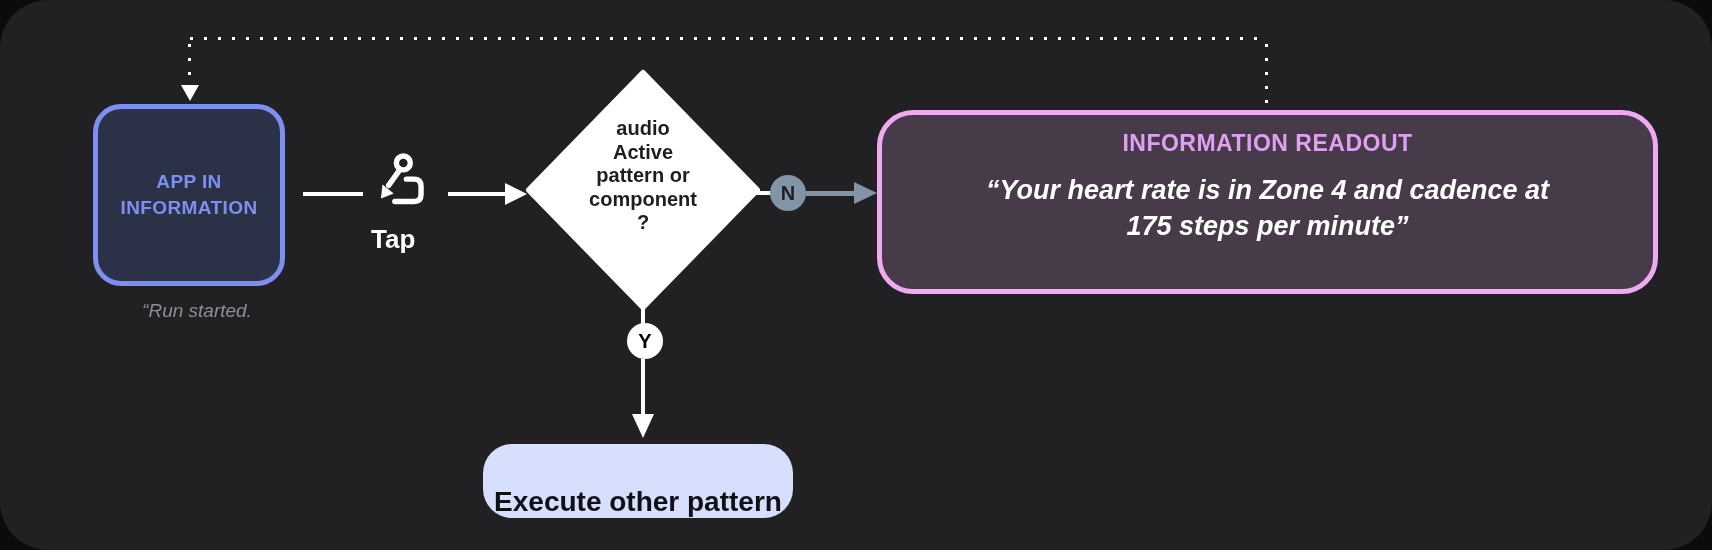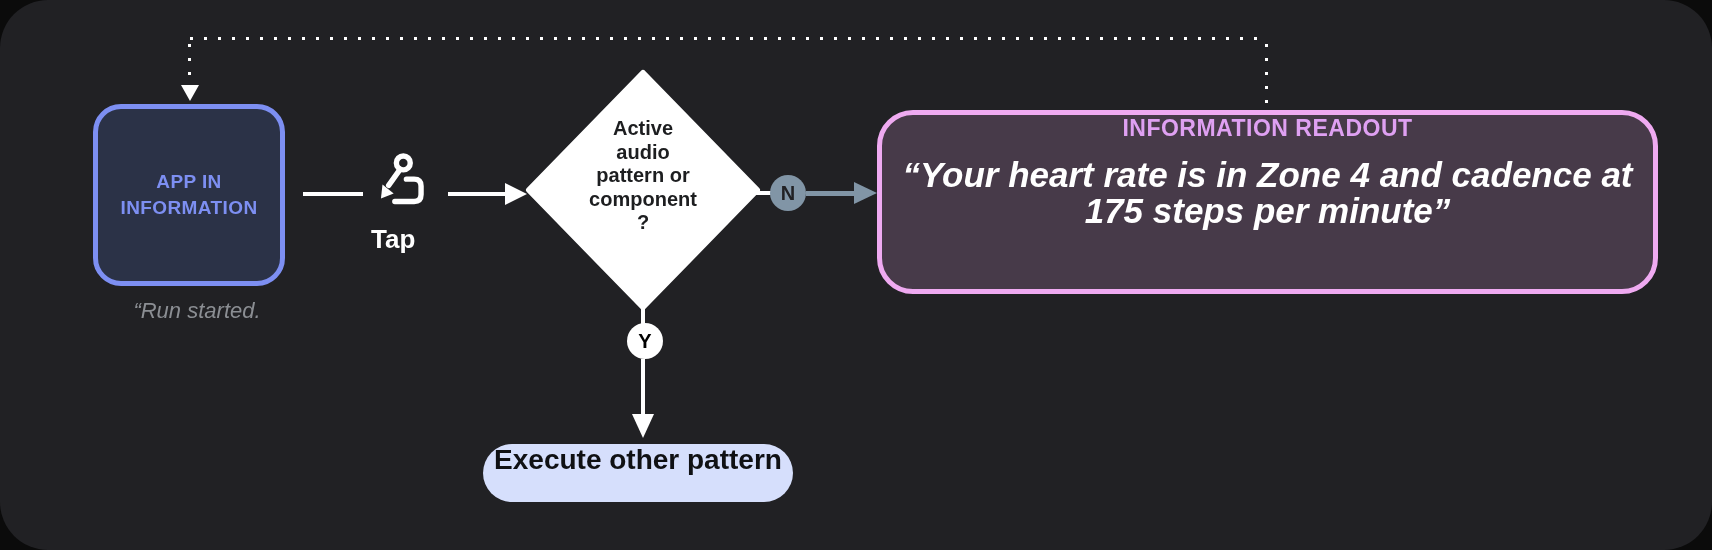--- a/index.html
+++ b/index.html
@@ -19,21 +19,21 @@
   .dot-h{height:3px;background-image:repeating-linear-gradient(to right,var(--white) 0 3px,transparent 3px 14px);}
   .dot-v{width:3px;background-image:repeating-linear-gradient(to bottom,var(--white) 0 3px,transparent 3px 14px);}
   .arrow-down-white{width:0;height:0;border-left:9px solid transparent;border-right:9px solid transparent;border-top:16px solid var(--white);}
 
   
   .node-start{left:93px;top:104px;width:192px;height:182px;background:var(--node-blue-fill);
               border:5px solid var(--accent-blue);border-radius:28px;display:flex;flex-direction:column;
               align-items:center;justify-content:center;color:var(--accent-blue);font-weight:bold;
               font-size:19px;line-height:26px;letter-spacing:.4px;text-align:center;}
   .caption{left:57px;top:294px;width:280px;text-align:center;color:var(--quote-gray);
-           font-style:italic;font-size:22px;line-height:34px;}
+           font-style:italic;font-size:19px;line-height:34px;}
 
   
   .line-w{background:var(--white);}
   .line-s{background:var(--slate);}
   .head-right-w{width:0;height:0;border-top:11px solid transparent;border-bottom:11px solid transparent;border-left:22px solid var(--white);}
   .head-right-s{width:0;height:0;border-top:11px solid transparent;border-bottom:11px solid transparent;border-left:23px solid var(--slate);}
   .head-down-w{width:0;height:0;border-left:11px solid transparent;border-right:11px solid transparent;border-top:24px solid var(--white);}
 
   .tap-label{left:371px;top:224px;width:70px;color:var(--white);font-weight:bold;font-size:26px;}
 
@@ -42,28 +42,28 @@
                 font-weight:bold;font-size:20px;line-height:23.5px;}
 
   .badge{width:36px;height:36px;border-radius:50%;display:flex;align-items:center;justify-content:center;
          font-weight:bold;font-size:20px;}
   .badge-n{left:770px;top:175px;background:var(--slate);color:var(--canvas-bg);}
   .badge-y{left:627px;top:323px;background:var(--white);color:#000;}
 
   
   .node-readout{left:877px;top:110px;width:781px;height:184px;background:var(--node-pink-fill);
                 border:5px solid var(--accent-pink);border-radius:36px;display:flex;flex-direction:column;
-                align-items:center;}
+                align-items:center;padding-top:15px;}
   .readout-title{color:var(--pink-title);font-weight:bold;font-size:23px;letter-spacing:.5px;}
   .readout-body{margin-top:15px;color:var(--white);font-weight:bold;font-style:italic;
-                font-size:35px;line-height:36px;text-align:center;}
+                font-size:27px;line-height:36px;text-align:center;}
 
   
-  .pill{left:483px;top:444px;width:310px;height:58px;background:var(--pill-bg);border-radius:29px;
-        display:flex;align-items:flex-start;justify-content:center;color:#101114;font-weight:bold;font-size:28px;}
+  .pill{left:483px;top:444px;width:310px;height:74px;background:var(--pill-bg);border-radius:29px;
+        display:flex;align-items:flex-end;justify-content:center;color:#101114;font-weight:bold;font-size:28px;}
 </style>
 </head>
 <body>
 
 <div class="canvas">
 
   <div class="abs dot-h" style="left:190px;top:37px;width:1078px;"></div>
   <div class="abs dot-v" style="left:188px;top:44px;height:40px;"></div>
   <div class="abs dot-v" style="left:1265px;top:44px;height:62px;"></div>
   <div class="abs arrow-down-white" style="left:181px;top:85px;"></div>
@@ -88,22 +88,22 @@
   </svg>
   <div class="abs tap-label">Tap</div>
 
   <div class="abs line-w" style="left:448px;top:192px;width:58px;height:4px;"></div>
   <div class="abs head-right-w" style="left:505px;top:183px;"></div>
 
   <svg class="abs" style="left:520px;top:65px;" width="246" height="250" viewBox="0 0 246 250">
     <polygon points="123,8 237,125 123,242 9,125" fill="#ffffff" stroke="#ffffff" stroke-width="6" stroke-linejoin="round"></polygon>
   </svg>
   <div class="abs diamond-text">
+    <div>audio</div>
     <div>Active</div>
-    <div>audio</div>
     <div>pattern or</div>
     <div>component</div>
     <div>?</div>
   </div>
 
   <div class="abs line-w" style="left:750px;top:191px;width:22px;height:4px;"></div>
   <div class="abs badge badge-n">
     <span>N</span>
   </div>
   <div class="abs line-s" style="left:806px;top:191px;width:50px;height:5px;"></div>

